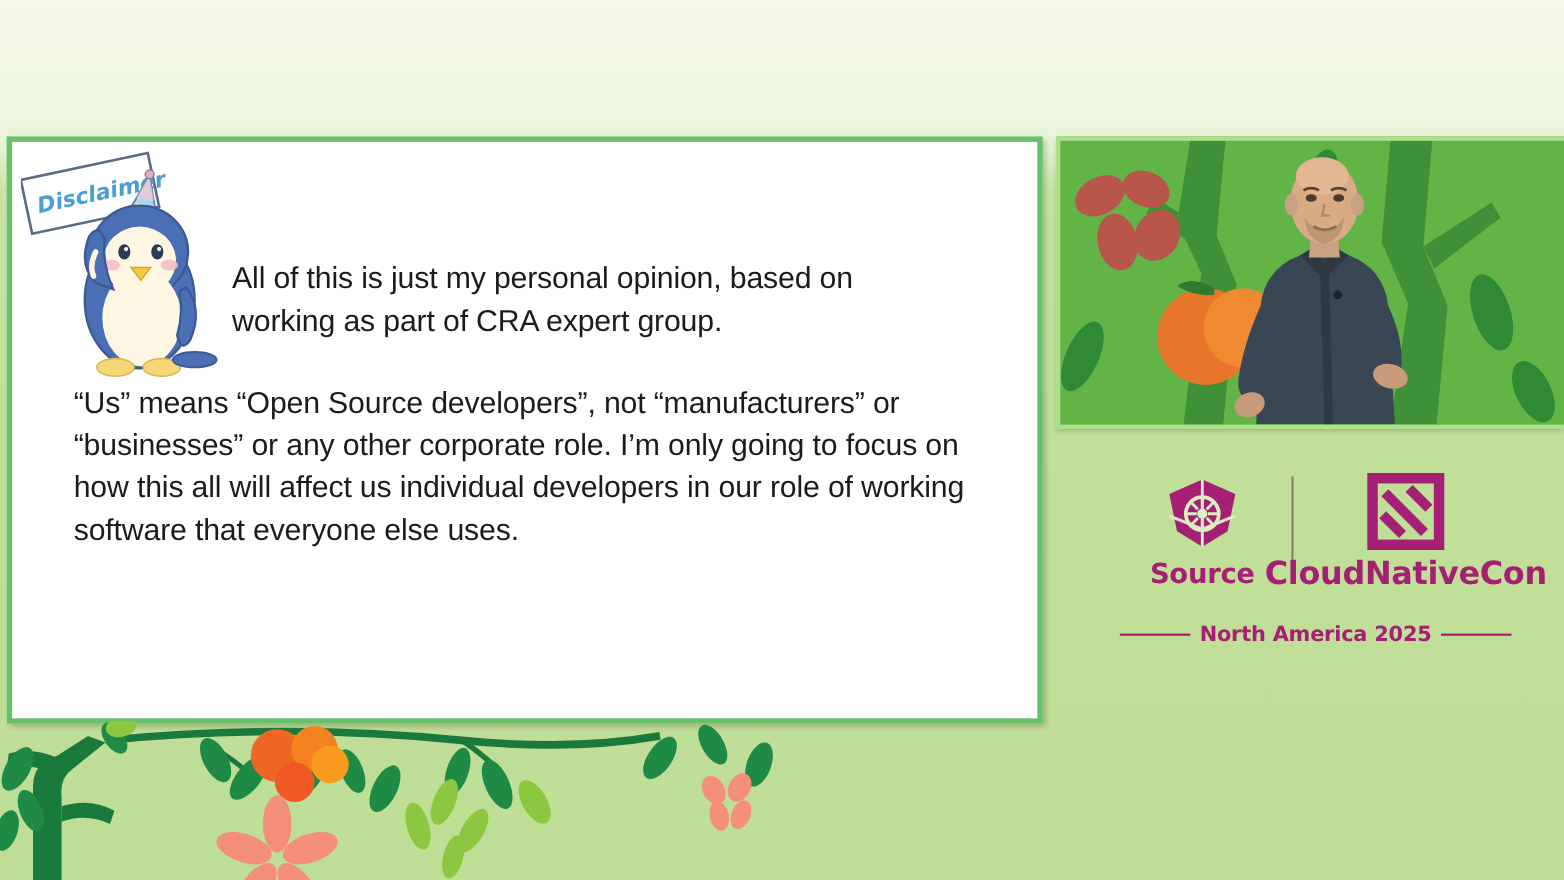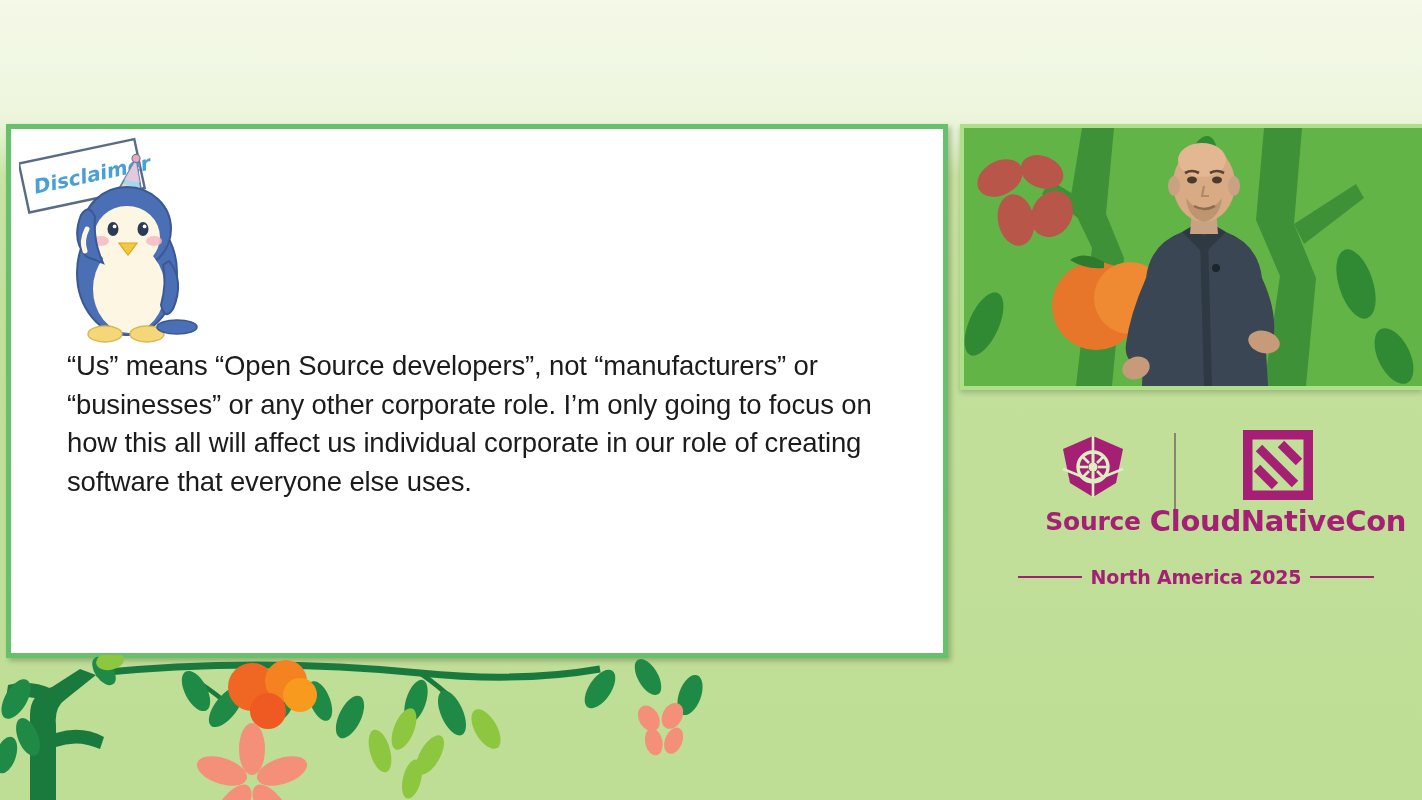--- a/index.html
+++ b/index.html
@@ -159,21 +159,22 @@
           <path d="M66 114 Q62 104 68 92" stroke="#fdf6e3" stroke-width="5" fill="none" stroke-linecap="round"></path>
 
           <path d="M150 124 Q166 144 154 172 Q146 184 142 168 Q148 146 144 128 Z" fill="#4a6fb5" stroke="#3a5894" stroke-width="2"></path>
 
           <ellipse cx="86" cy="197" rx="17" ry="8" fill="#f5d77a" stroke="#d9b84f" stroke-width="1.4"></ellipse>
           <ellipse cx="128" cy="197" rx="17" ry="8" fill="#f5d77a" stroke="#d9b84f" stroke-width="1.4"></ellipse>
           <ellipse cx="158" cy="190" rx="20" ry="7" fill="#4a6fb5" stroke="#3a5894" stroke-width="1.6"></ellipse>
         </svg>
       </div>
 
-      <div class="para" id="para2">“Us” means “Open Source developers”, not “manufacturers” or “businesses” or any other corporate role.  I’m only going to focus on how this all will affect us individual corporate in our role of creating software that everyone else uses.</div>
+      <div class="para" id="para1">All of this is just my personal opinion, based on working as part of CRA expert group.</div>
+      <div class="para" id="para2">“Us” means “Open Source developers”, not “manufacturers” or “businesses” or any other corporate role.  I’m only going to focus on how this all will affect us individual developers in our role of working software that everyone else uses.</div>
 
     </div>
   </div>
 
   <div id="video">
     <svg width="458" height="258" viewBox="0 0 458 258" xmlns="http://www.w3.org/2000/svg">
 
       <rect width="458" height="258" fill="#63b447"></rect>
 
       <path d="M118 0 L150 0 L142 86 L160 130 L148 258 L112 258 L128 120 L106 74 Z" fill="#3e9136"></path>

